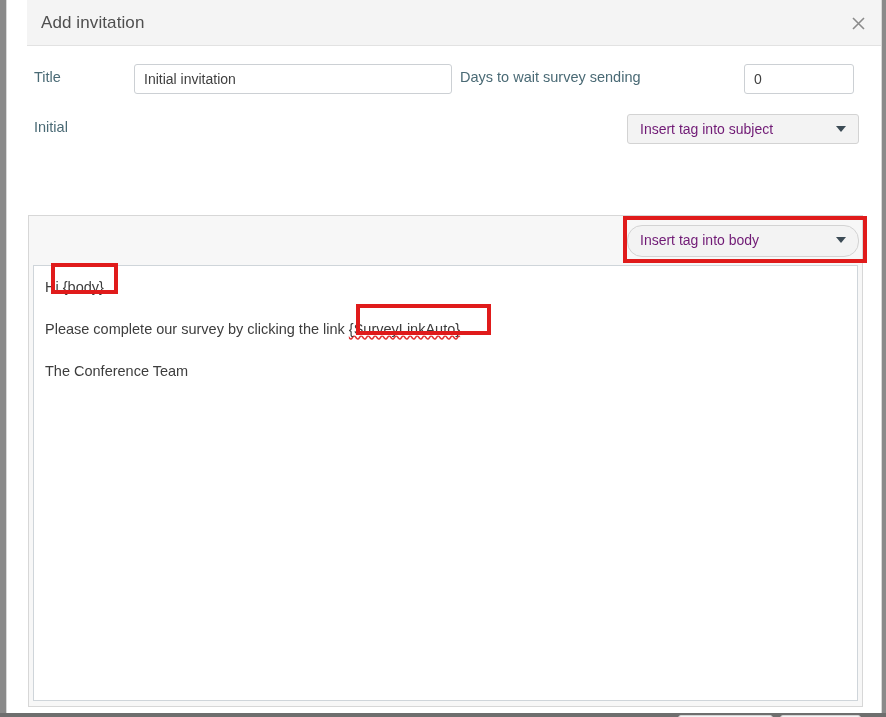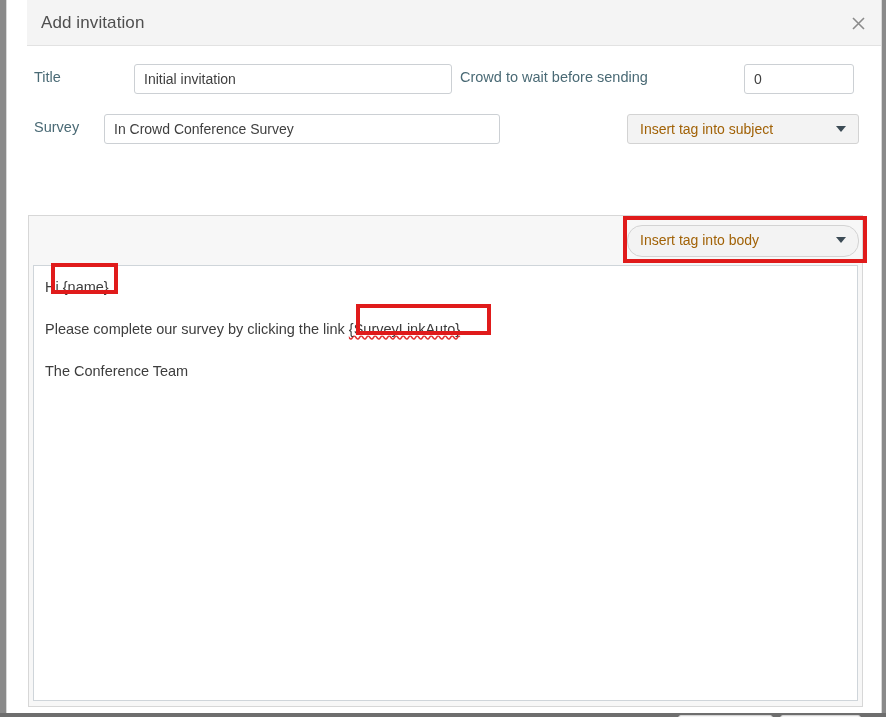--- a/index.html
+++ b/index.html
@@ -139,21 +139,21 @@
     background: #f3f3f3;
     border: 1px solid #d3d3d3;
     border-radius: 3px;
     cursor: pointer;
   }
   .tag-select .sel-label {
     position: absolute;
     left: 12px;
     top: 6px;
     font-size: 14px;
-    color: #a16207;
+    color: #701a75;
     white-space: nowrap;
     text-align: right;
   }
   .tag-select .caret {
     position: absolute;
     right: 12px;
     top: 11px;
     width: 0; height: 0;
     border-left: 5px solid transparent;
     border-right: 5px solid transparent;
@@ -276,44 +276,43 @@
         </svg>
       </button>
     </div>
 
     <div id="dialog-body">
 
       <div class="form-row" id="row-title">
         <div class="field-label" id="label-title">Title</div>
         <input class="text-input" id="input-title" type="text" value="Initial invitation" style="">
 
-        <div class="field-label" id="label-days">Crowd to wait before sending</div>
+        <div class="field-label" id="label-days">Days to wait survey sending</div>
         <input class="text-input" id="input-days" type="text" value="0" style="">
       </div>
 
       <div class="form-row" id="row-subject">
-        <div class="field-label" id="label-subject">Survey</div>
-        <input class="text-input" id="input-subject" type="text" value="In Crowd Conference Survey" style="">
+        <div class="field-label" id="label-subject">Initial</div>
 
         <div class="tag-select" id="select-subject-tag">
           <span class="sel-label">Insert tag into subject</span>
           <span class="caret"></span>
         </div>
       </div>
 
       <div id="editor-wrap">
         <div id="editor-toolbar">
           <div class="tag-select" id="select-body-tag">
             <span class="sel-label">Insert tag into body</span>
             <span class="caret"></span>
           </div>
         </div>
 
         <div id="editor-canvas">
-          <div class="doc-line" id="doc-line-1"><span>Hi </span><span>{name}</span></div>
+          <div class="doc-line" id="doc-line-1"><span>Hi </span><span>{body}</span></div>
 
           <div class="doc-line" id="doc-line-2"><span>Please complete our survey by clicking the link </span><span class="misspell">{SurveyLinkAuto}</span></div>
 
           <div class="doc-line" id="doc-line-3">The Conference Team</div>
         </div>
       </div>
 
       <div class="annot" id="annot-name"></div>
       <div class="annot" id="annot-surveylink"></div>
       <div class="annot" id="annot-body-tag"></div>

